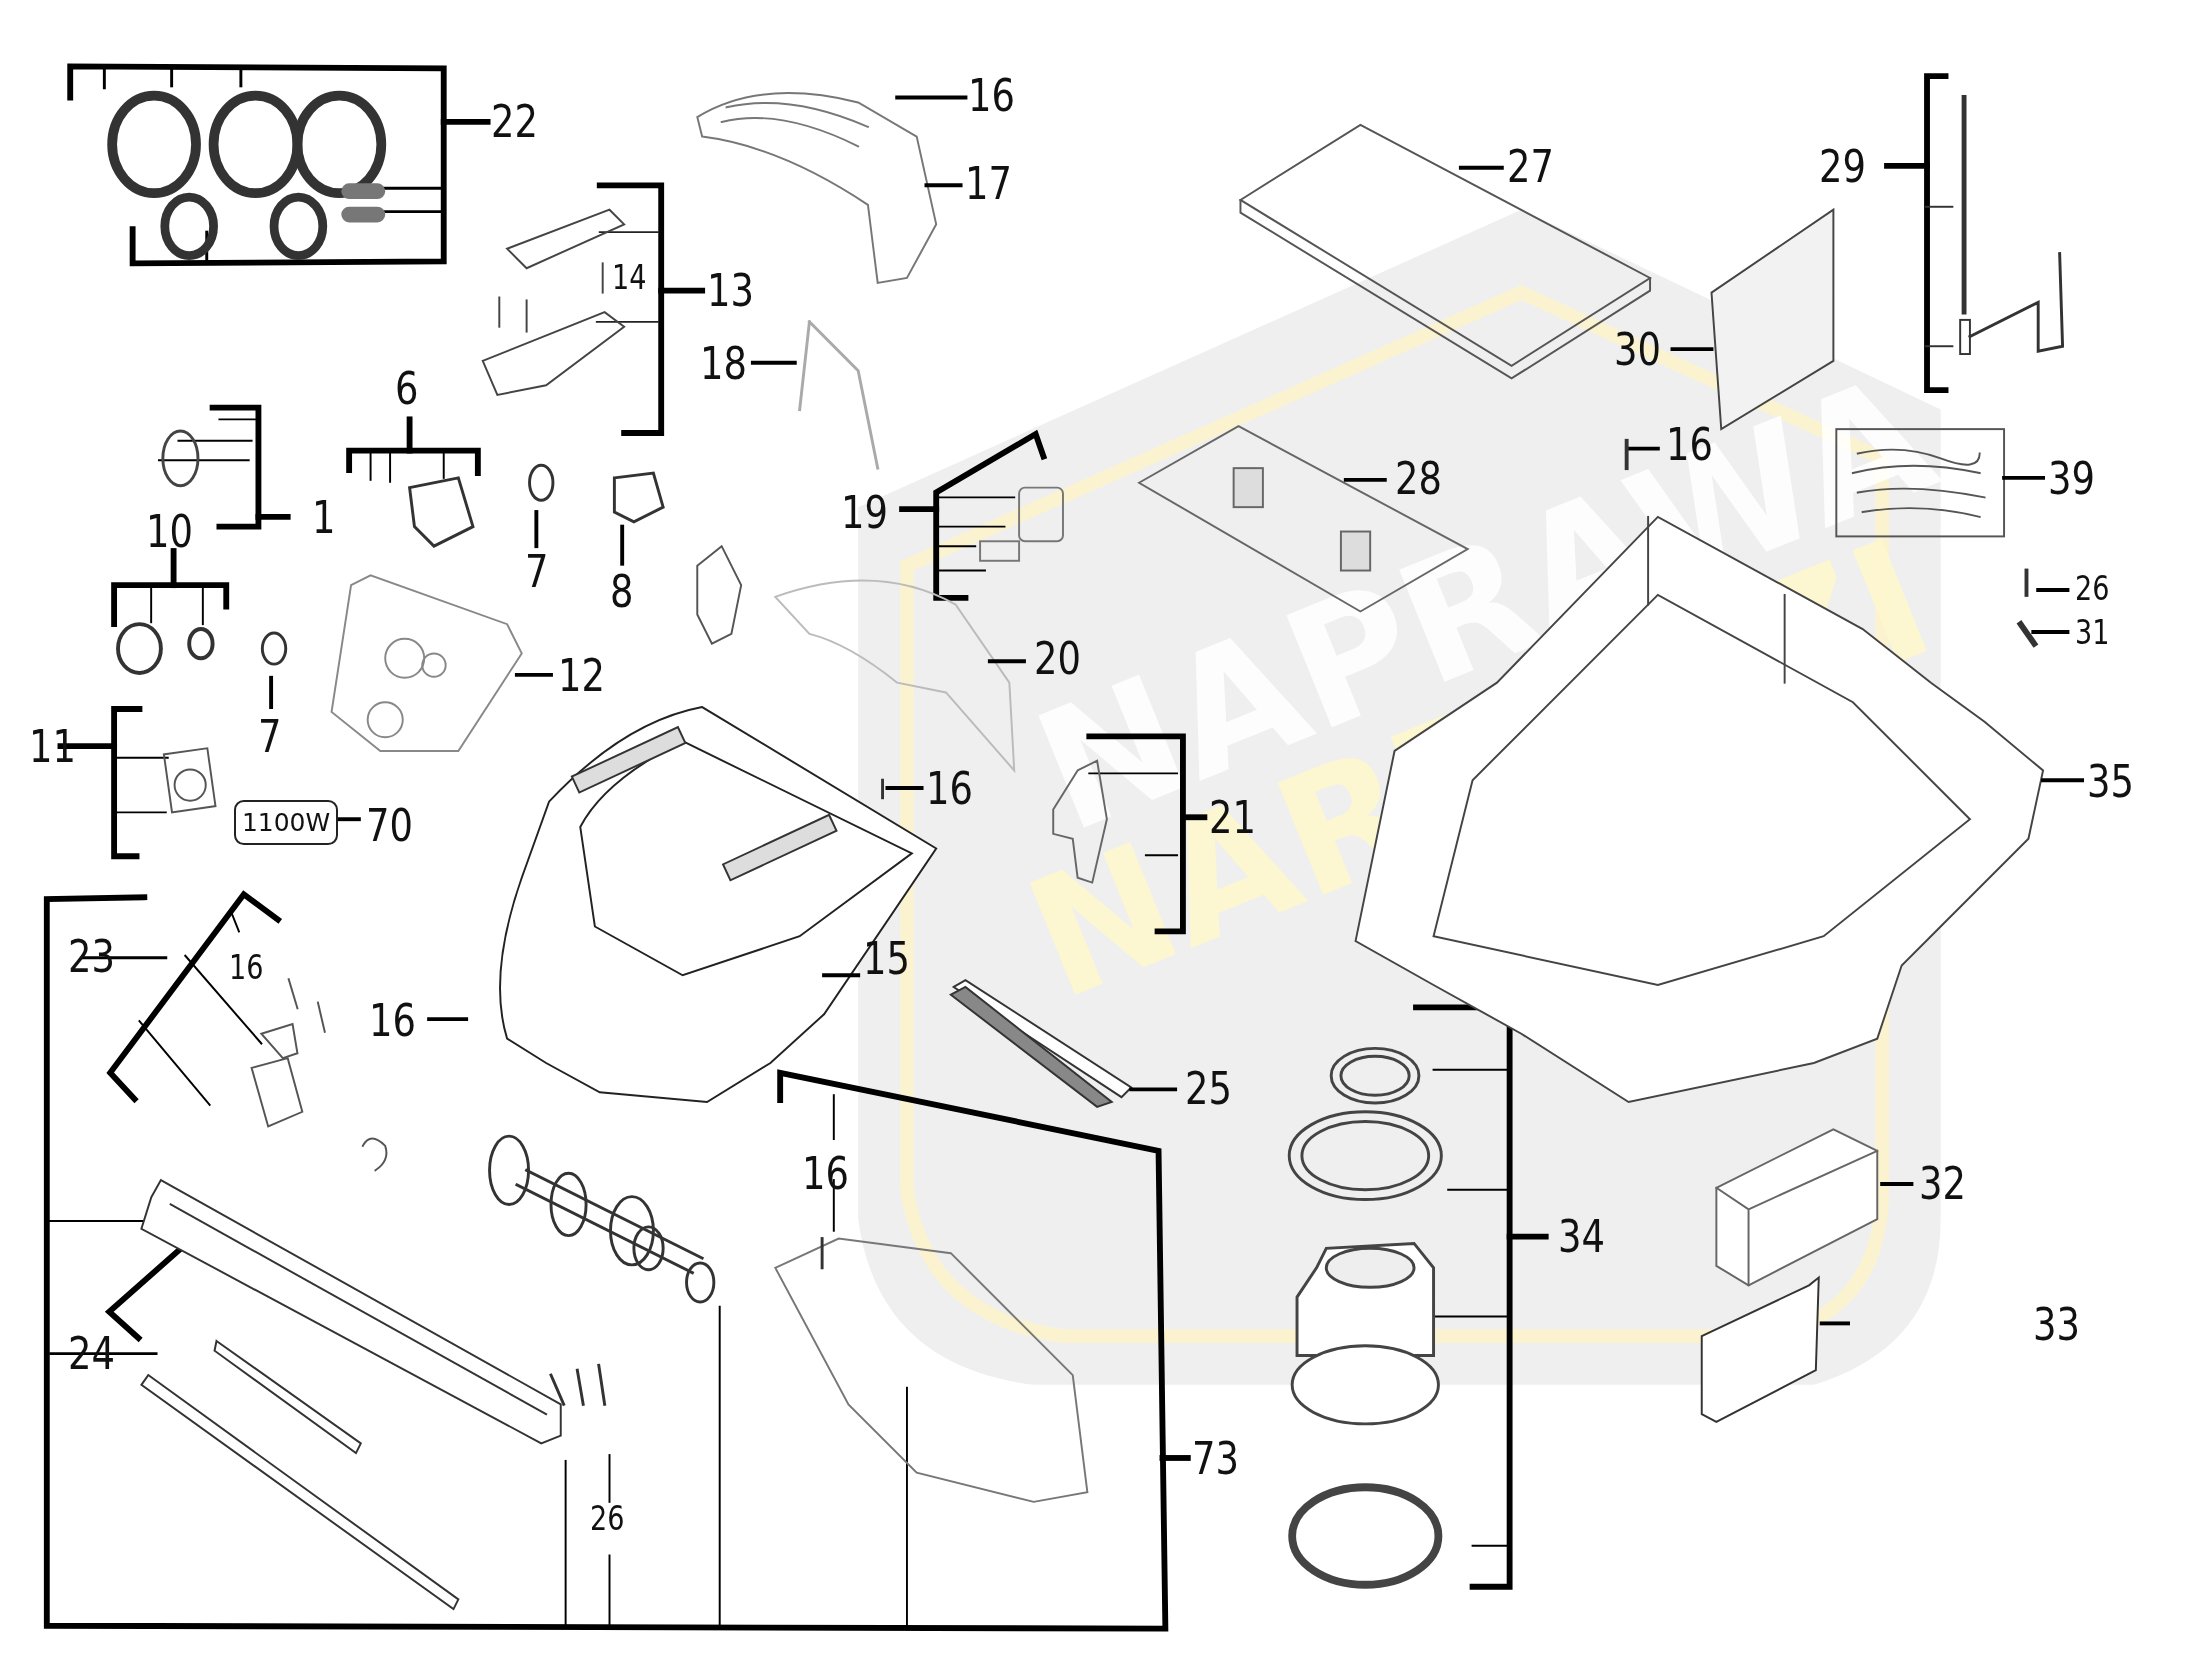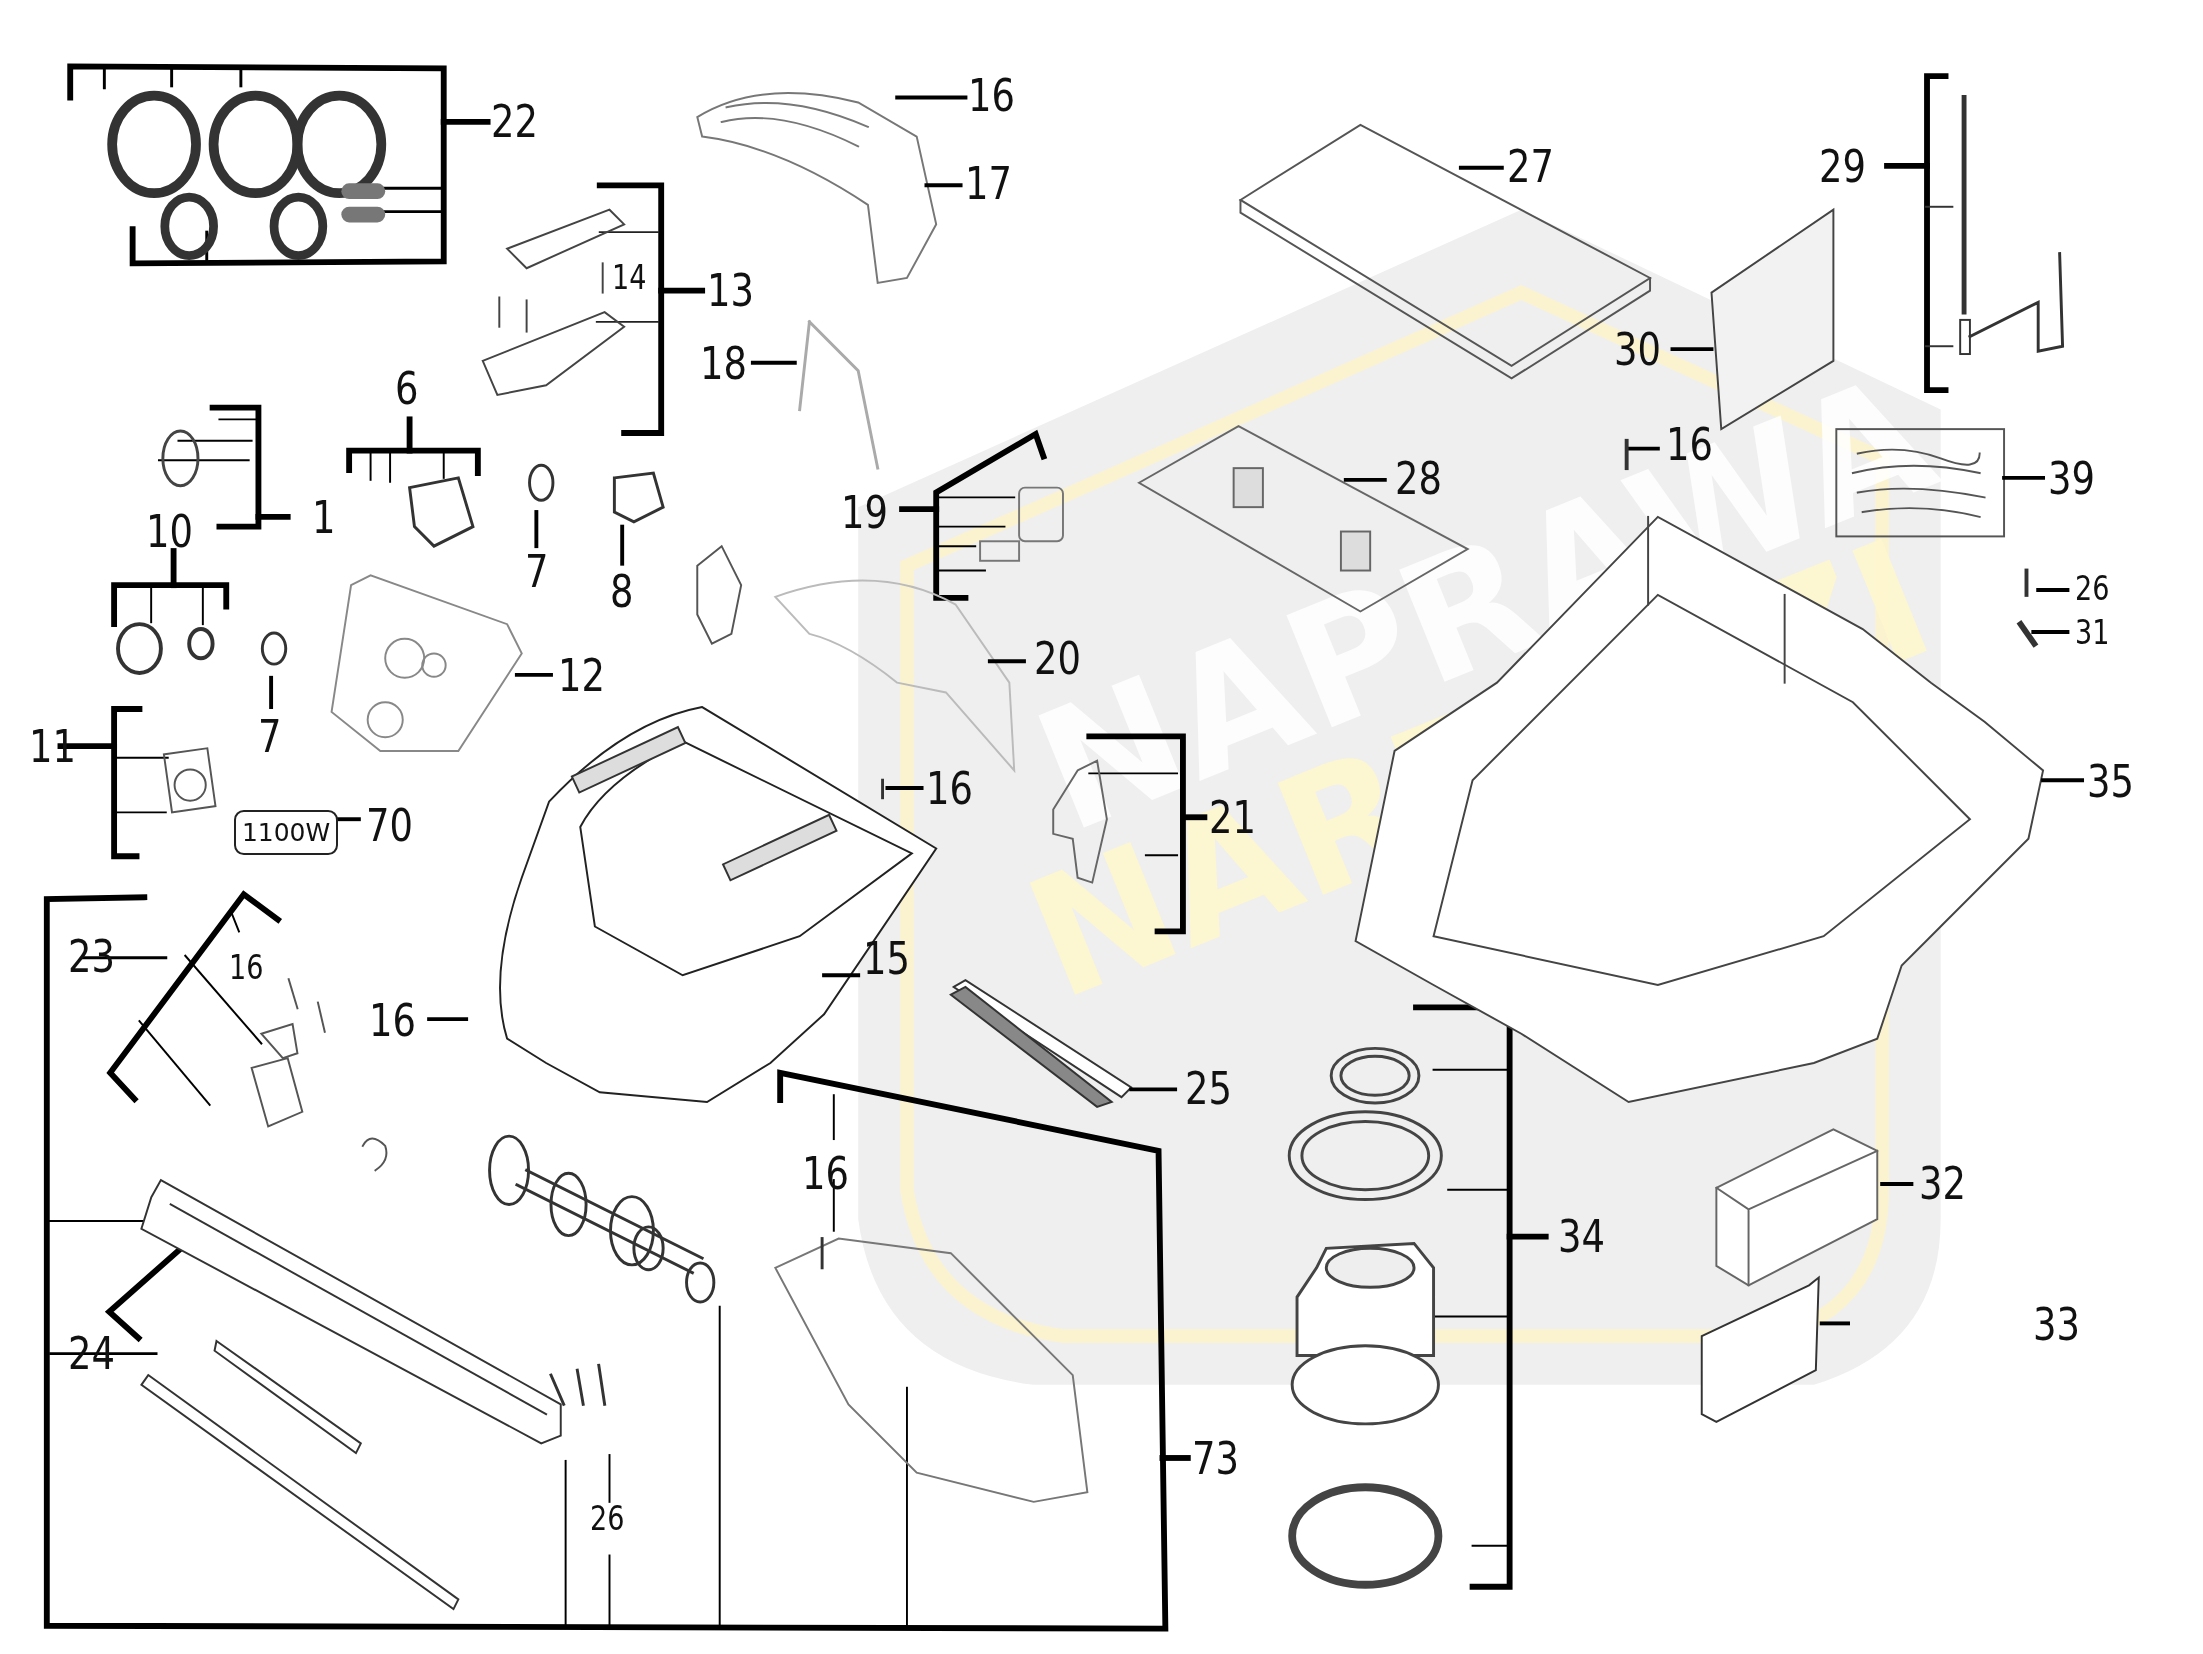--- a/index.html
+++ b/index.html
@@ -371,21 +371,21 @@
   <div class="lbl" style="left:1614px; top:327px;">30</div>
   <div class="lbl" style="left:395px; top:366px;">6</div>
   <div class="lbl" style="left:312px; top:495px;">1</div>
   <div class="lbl" style="left:146px; top:509px;">10</div>
   <div class="lbl" style="left:525px; top:549px;">7</div>
   <div class="lbl" style="left:610px; top:569px;">8</div>
   <div class="lbl" style="left:258px; top:714px;">7</div>
   <div class="lbl" style="left:558px; top:653px;">12</div>
   <div class="lbl" style="left:29px; top:724px;">11</div>
   <div class="lbl" style="left:366px; top:803px;">70</div>
-  <div class="badge" style="left:234px; top:800px;margin-top:10px;">1100W</div>
+  <div class="badge" style="left:234px; top:800px;">1100W</div>
   <div class="lbl" style="left:841px; top:490px;">19</div>
   <div class="lbl" style="left:1034px; top:636px;">20</div>
   <div class="lbl" style="left:1395px; top:456px;">28</div>
   <div class="lbl" style="left:1666px; top:422px;">16</div>
   <div class="lbl" style="left:2048px; top:456px;">39</div>
   <div class="lbl sm" style="left:2075px; top:572px;">26</div>
   <div class="lbl sm" style="left:2075px; top:616px;">31</div>
   <div class="lbl" style="left:2087px; top:759px;">35</div>
   <div class="lbl" style="left:926px; top:766px;">16</div>
   <div class="lbl" style="left:1209px; top:795px;">21</div>

